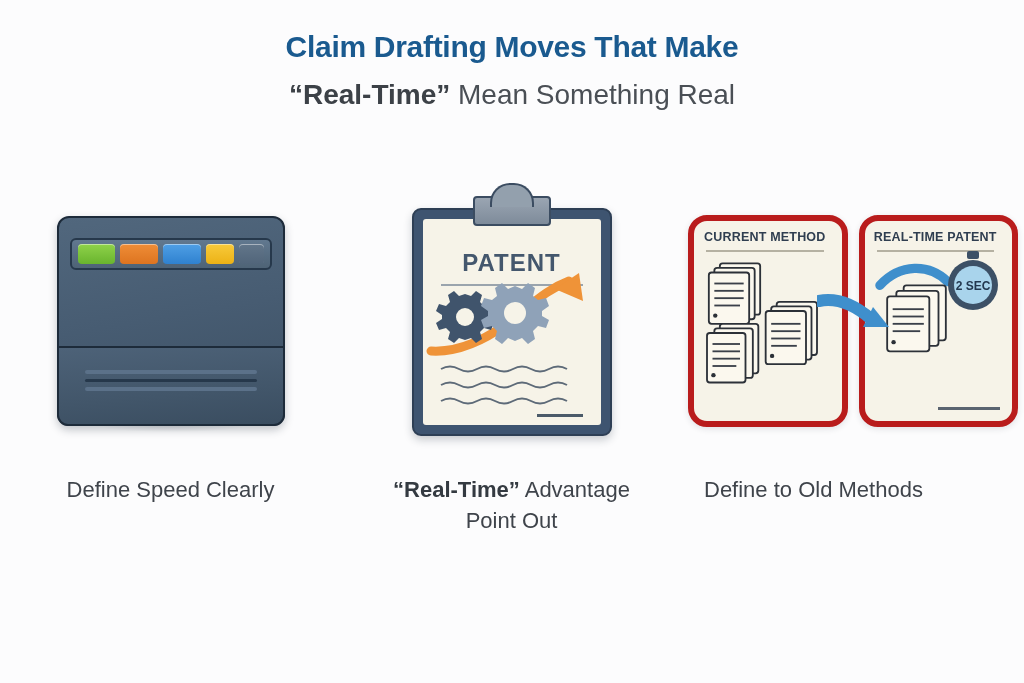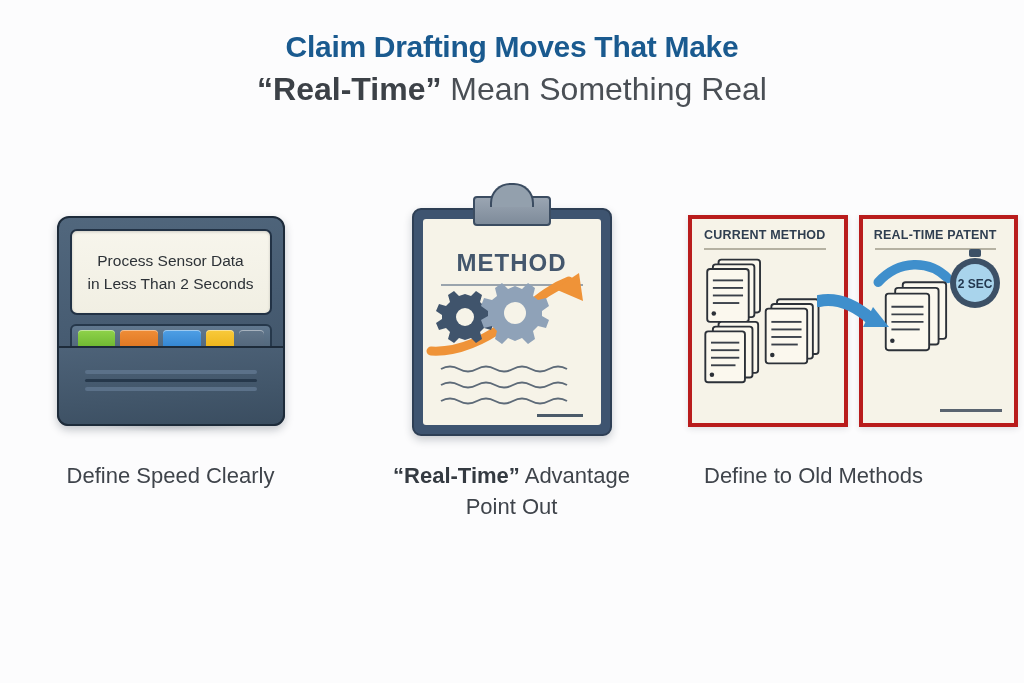--- a/index.html
+++ b/index.html
@@ -11,40 +11,40 @@
     position:relative;
   }
 
   
   .title-block { width:1024px; padding-top:30px; text-align:center; }
   .title-line1 {
     font-size:30px; font-weight:bold; color:#1a5a8f;
     letter-spacing:-0.3px; line-height:1.12; white-space:nowrap;
   }
   .title-line2 {
-    font-size:32px; color:#4a4f55; line-height:1.2;
-    margin-top:6px; white-space:nowrap;
+    font-size:28px; color:#4a4f55; line-height:1.2;
+    margin-top:14px; white-space:nowrap;
   }
   .title-line2 .q { font-weight:bold; color:#3c4147; }
 
   
   .panels {
     position:absolute; top:196px; left:0; width:1024px; height:380px;
     display:flex; align-items:flex-start;
   }
   .panel { position:relative; height:380px; }
   .panel-1 { width:341px; }
   .panel-2 { width:341px; }
   .panel-3 { width:342px; }
 
   .art { position:relative; height:250px; display:flex; align-items:center; justify-content:center; }
 
   .caption {
     text-align:center; color:#3f444b; font-size:22px;
-    line-height:1.42; margin-top:14px; font-weight:500;
+    line-height:1.42; margin-top:28px; font-weight:500;
   }
   .caption .q { font-weight:bold; color:#343a41; }
   .cap-3 { white-space:nowrap; text-align:left; padding-left:22px; }
 
   
   .ground {
     position:absolute; bottom:14px; left:50%; transform:translateX(-50%);
     width:160px; height:16px; border-radius:50%;
     background:radial-gradient(ellipse at center, rgba(60,70,85,0.17) 0%, rgba(60,70,85,0.0) 72%);
   }
@@ -116,21 +116,21 @@
   }
   .patent-rule { margin:7px 18px 0 18px; height:2px; background:#9aa4ad; }
   .gear-area { position:absolute; top:52px; left:0; width:100%; height:88px; }
   .wavy { position:absolute; bottom:16px; left:16px; right:16px; }
   .wavy svg { display:block; }
   .sig { position:absolute; bottom:8px; right:18px; width:46px; height:3px; background:#4b5a69; }
 
   
   .compare { position:relative; width:330px; height:212px; display:flex; gap:11px; }
   .ccard {
-    flex:1; border:4px solid #b91c1c; border-radius:0;
+    flex:1; border:6px solid #b91c1c; border-radius:19px;
     background:#f6f3e8; position:relative; padding:9px 8px 0 2px;
     box-shadow:0 2px 6px rgba(35,45,60,0.12);
   }
   .ccard h4 {
     text-align:center; font-size:12.5px; font-weight:bold; letter-spacing:0.2px;
     color:#2f3e50; white-space:nowrap;
   }
   .ccard .rule { margin:6px 10px 0 10px; height:2px; background:#b5b1a2; }
   .arrow-mid {
     position:absolute; left:129px; top:78px; width:78px; height:46px; z-index:5;
@@ -145,24 +145,20 @@
   <div class="title-line1">Claim Drafting Moves That Make</div>
   <div class="title-line2"><span class="q">“Real-Time”</span><span> Mean Something Real</span></div>
 </div>
 
 <div class="panels">
 
   <div class="panel panel-1">
     <div class="art">
       <div class="ground"></div>
       <div class="device">
-        <div class="lcd">
-          <div>Process Sensor Data</div>
-          <div>in Less Than 2 Seconds</div>
-        </div>
         <div class="btn-rail">
           <div class="btn g"></div>
           <div class="btn o"></div>
           <div class="btn b"></div>
           <div class="btn y"></div>
           <div class="btn n"></div>
         </div>
         <div class="base">
           <div class="grille a"></div>
           <div class="grille b"></div>
@@ -175,21 +171,21 @@
     </div>
   </div>
 
   <div class="panel panel-2">
     <div class="art">
       <div class="ground"></div>
       <div class="clipwrap">
         <div class="clip-metal"></div>
         <div class="board">
           <div class="paper">
-            <div class="patent-word">METHOD</div>
+            <div class="patent-word">PATENT</div>
             <div class="patent-rule"></div>
 
             <div class="gear-area">
               <svg width="182" height="88" viewBox="0 0 182 88">
 
                 <path d="M8,80 C40,82 72,64 100,40 C118,25 130,16 146,10" stroke="#ef9338" stroke-width="9" fill="none" stroke-linecap="round"></path>
                 <polygon points="156,2 160,30 132,18" fill="#ef9338"></polygon>
 
                 <g transform="translate(42,44)">
                   <path d="M0,-21 L6,-19 L11,-24 L17,-20 L15,-13 L19,-9 L26,-11 L29,-4 L23,0

